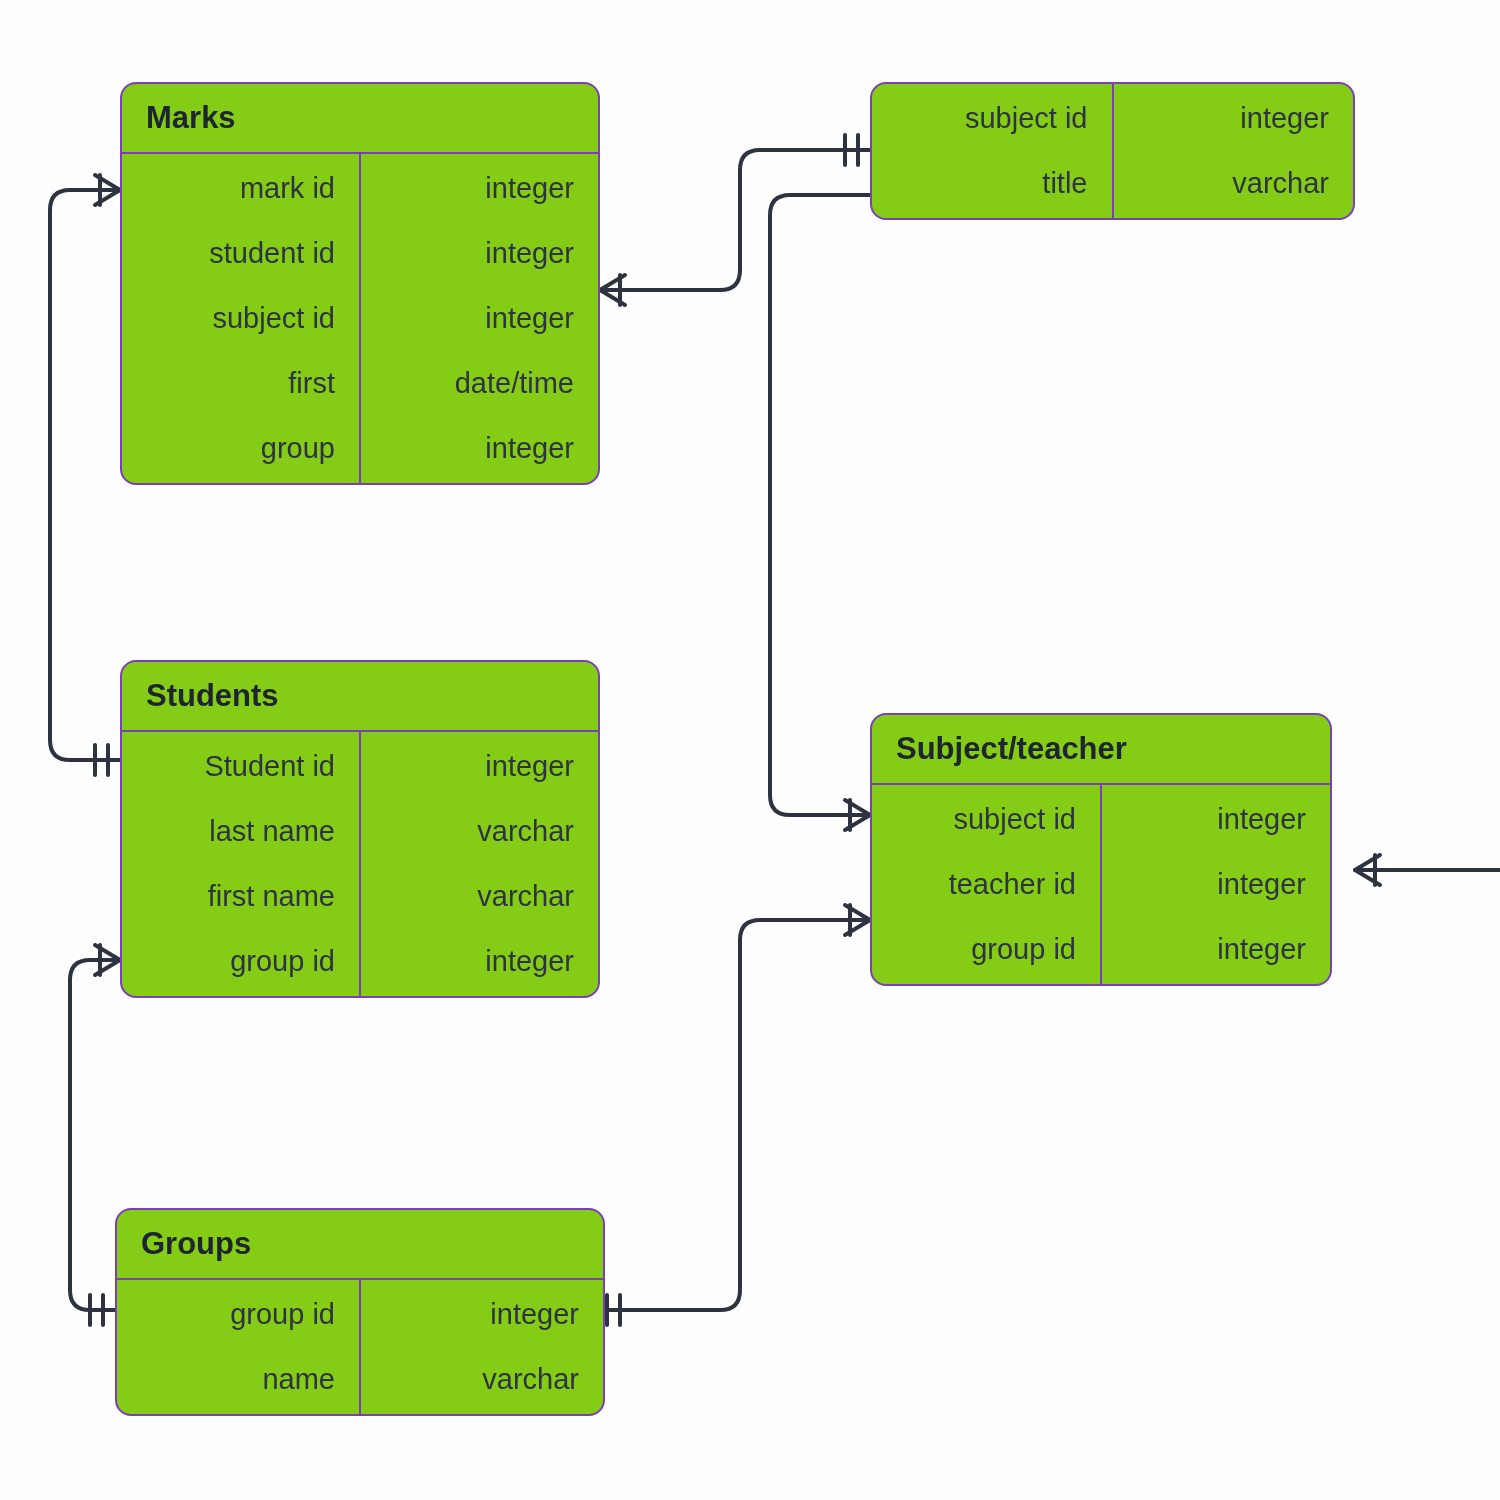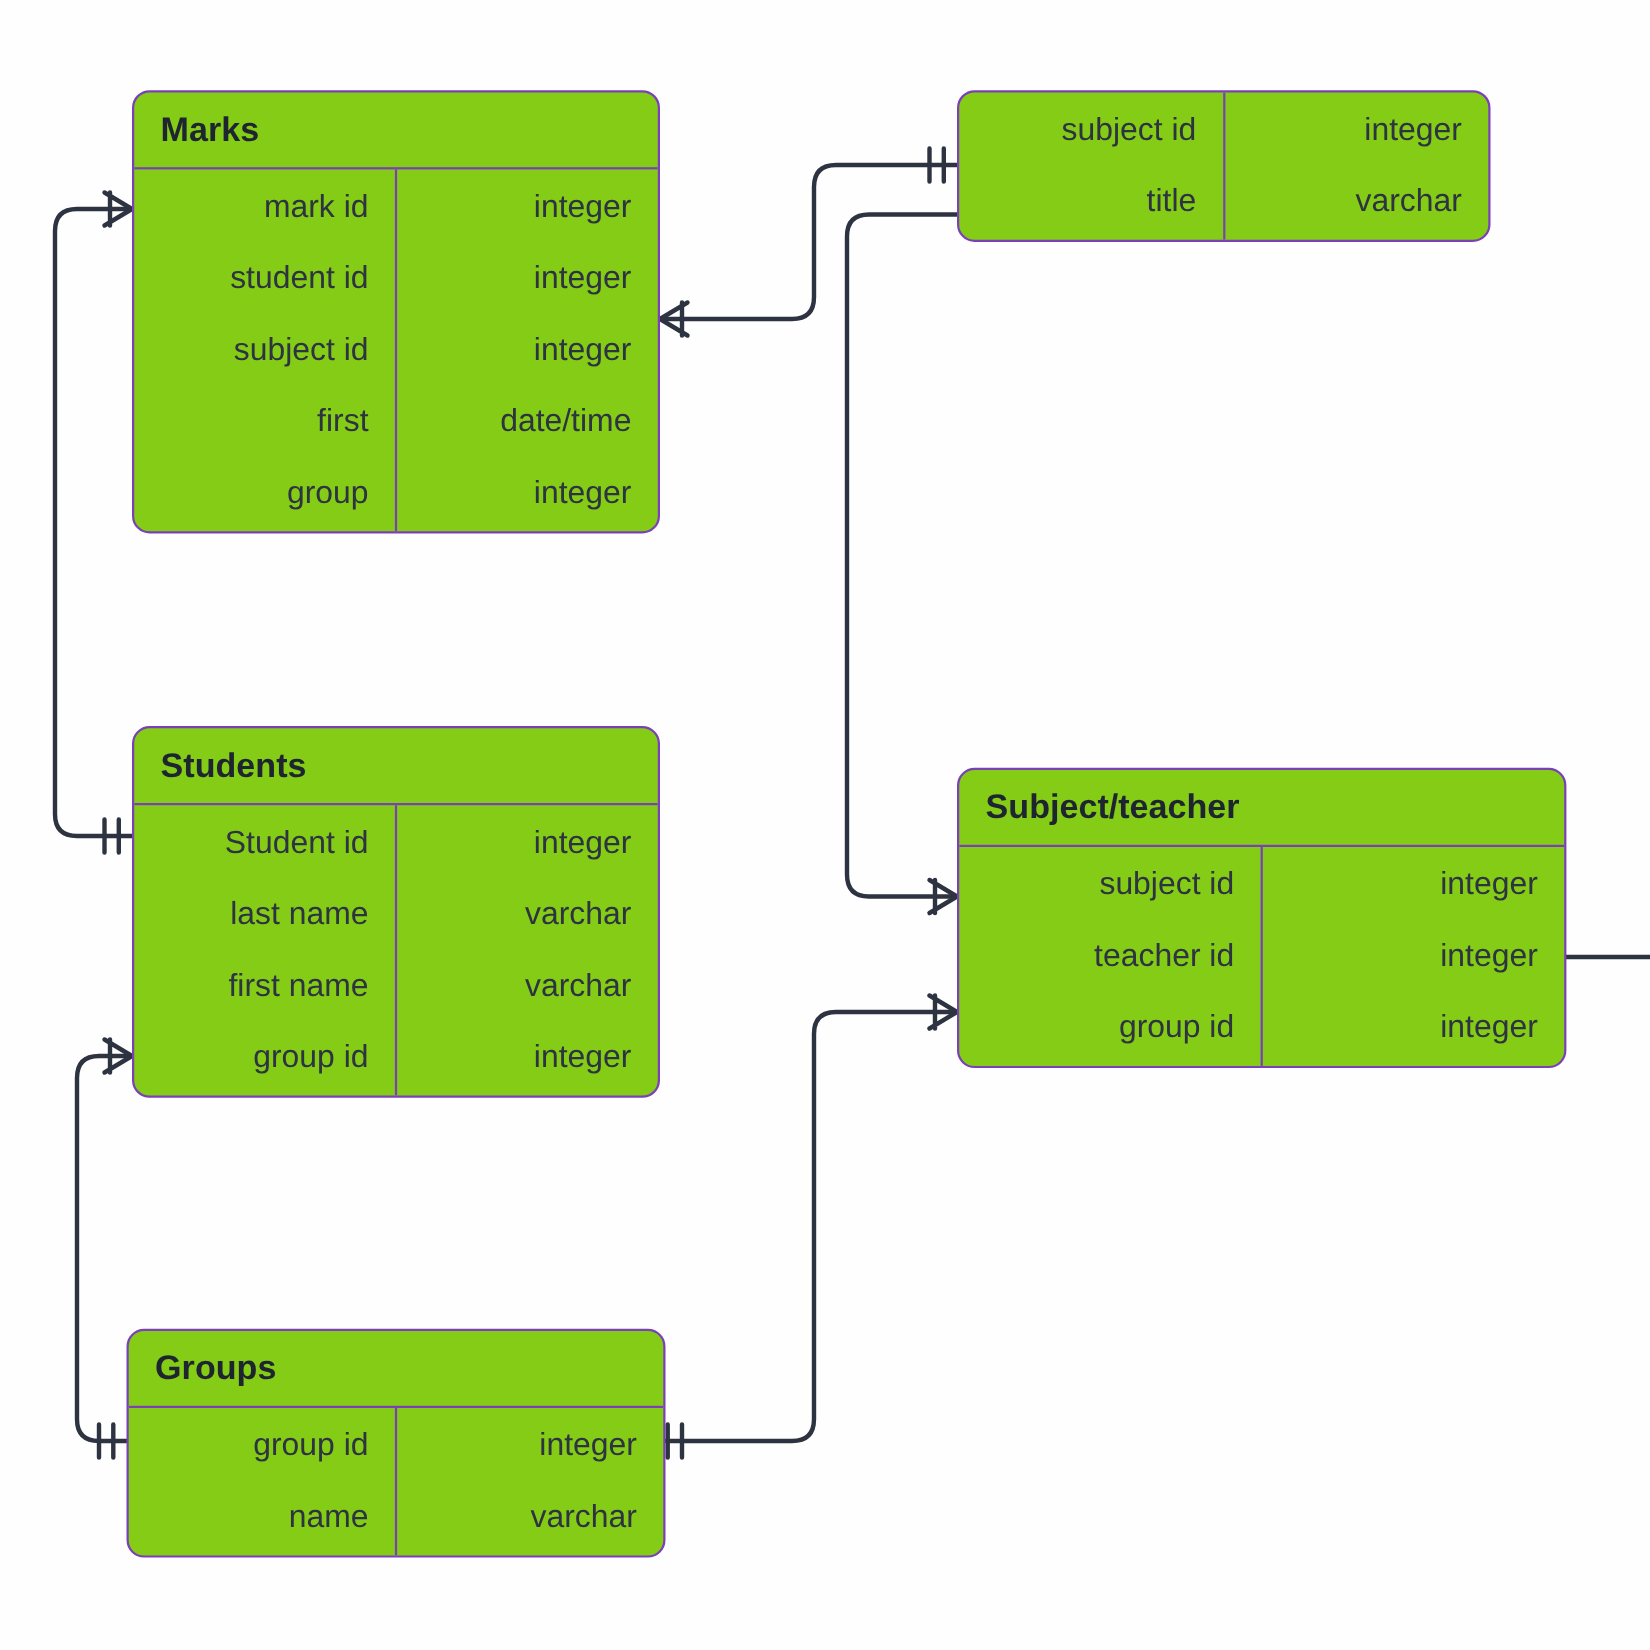--- a/index.html
+++ b/index.html
@@ -147,21 +147,21 @@
     </div>
     <div class="entity-col">
       <div class="entity-cell">integer</div>
       <div class="entity-cell">varchar</div>
       <div class="entity-cell">varchar</div>
       <div class="entity-cell">integer</div>
     </div>
   </div>
 </div>
 
-<div class="entity" style="left:870px; top:698px; width:554px;">
+<div class="entity" style="left:870px; top:713px; width:462px;">
   <div class="entity-header">Subject/teacher</div>
   <div class="entity-body">
     <div class="entity-col left">
       <div class="entity-cell">subject id</div>
       <div class="entity-cell">teacher id</div>
       <div class="entity-cell">group id</div>
     </div>
     <div class="entity-col">
       <div class="entity-cell">integer</div>
       <div class="entity-cell">integer</div>

